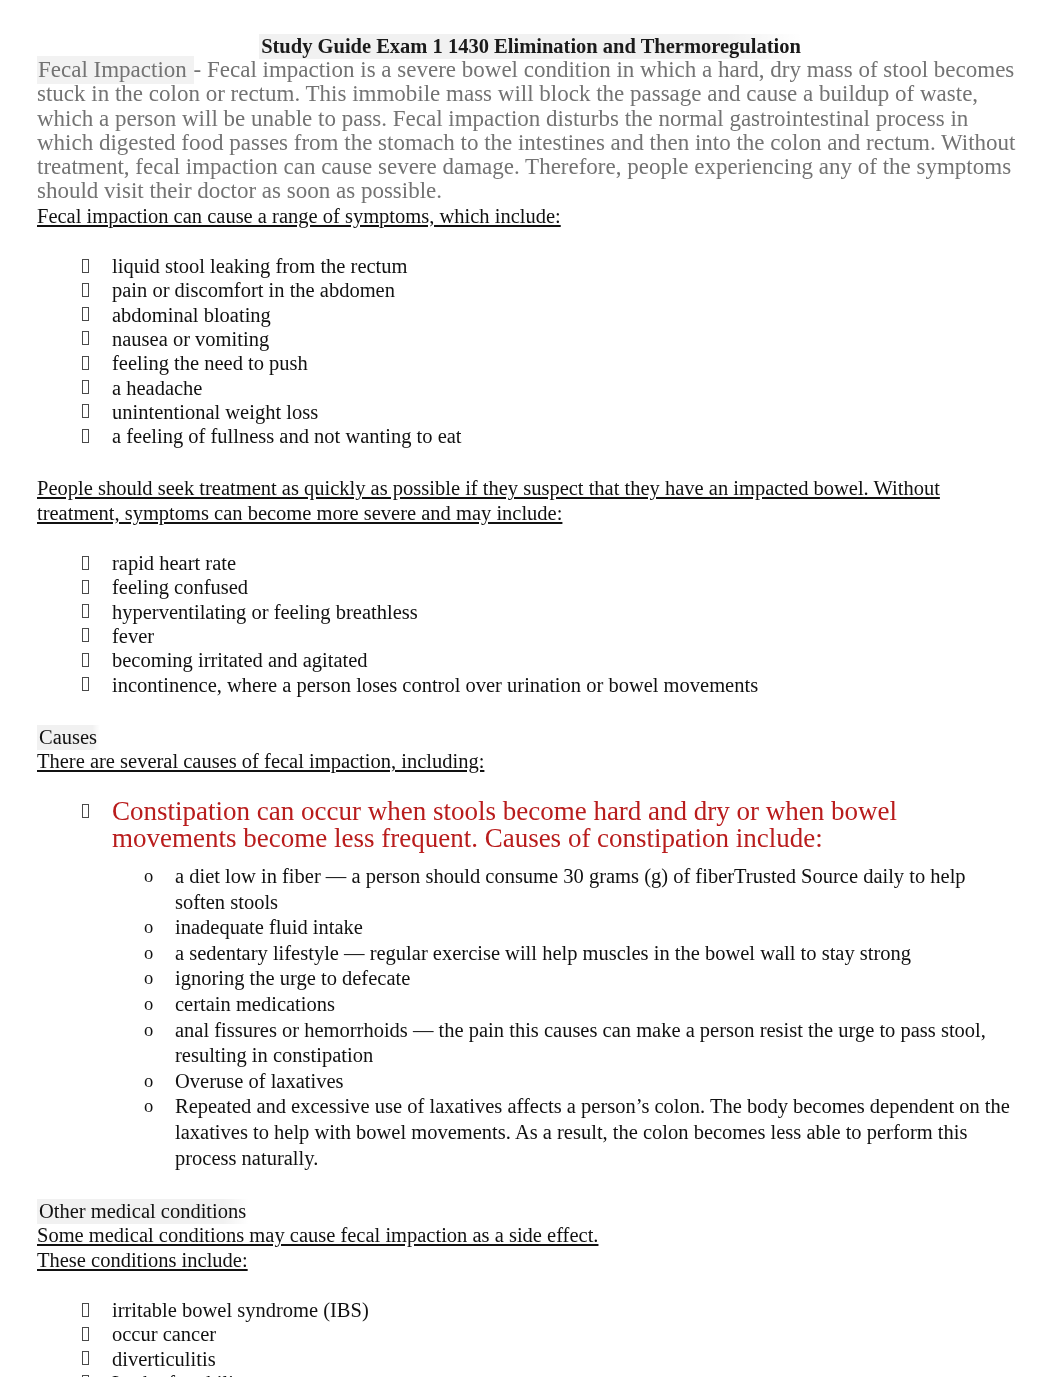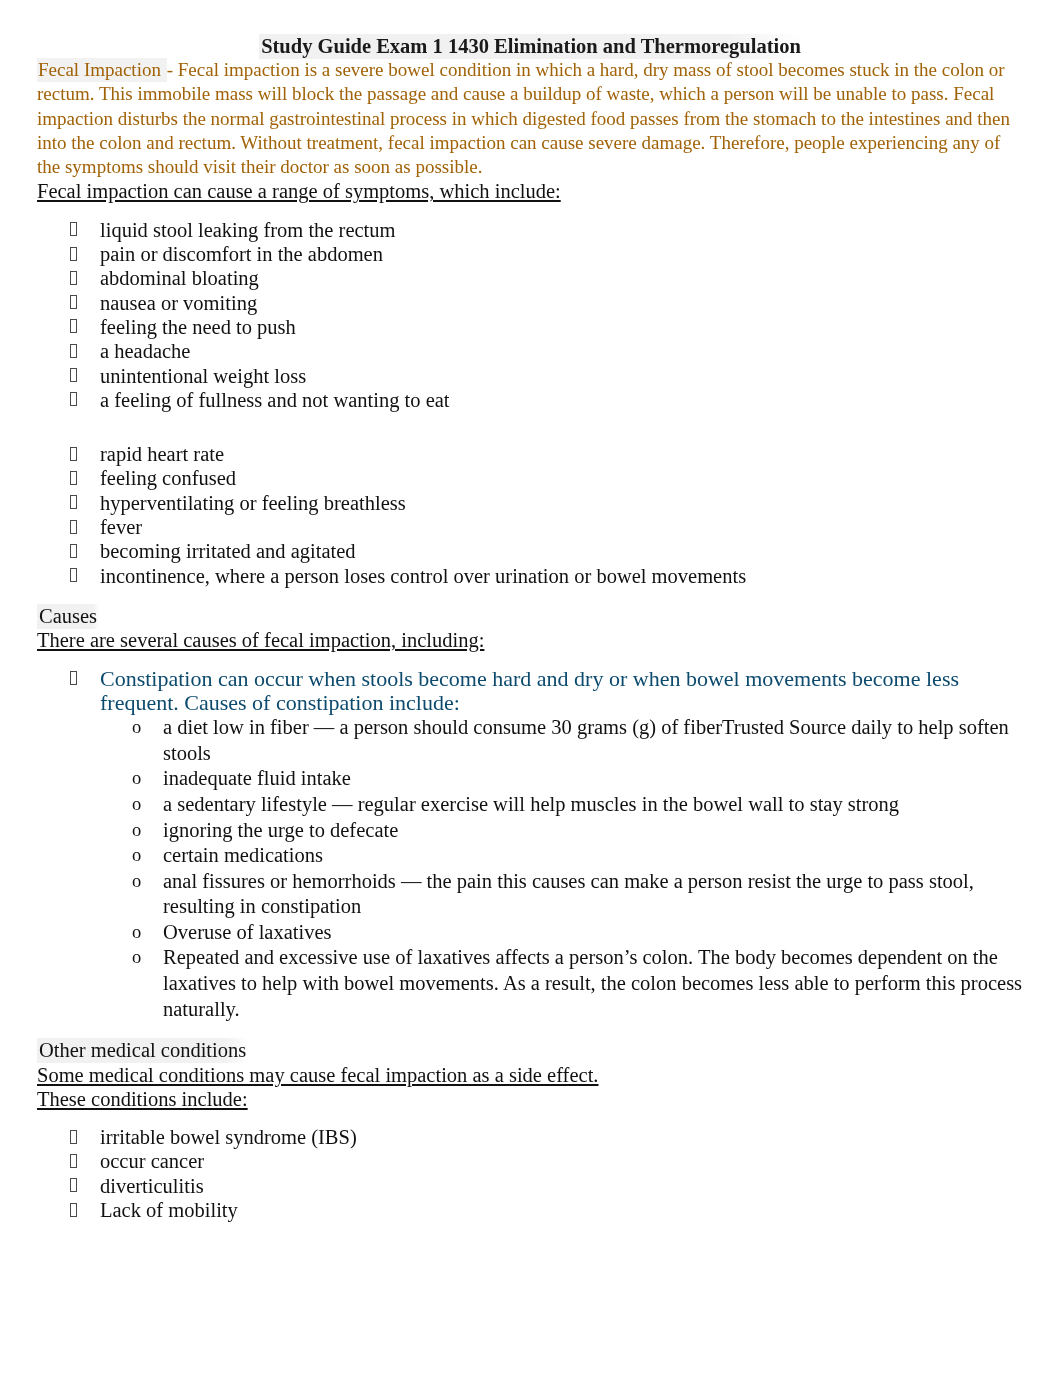--- a/index.html
+++ b/index.html
@@ -29,45 +29,45 @@
     line-height: 24px;
     margin: 0;
     padding-top: 34px;
     color: #1a1a1a;
   }
   .doc-title .hl {
     background: linear-gradient(to right, rgba(0,0,0,0.055), rgba(0,0,0,0.055) 86%, rgba(0,0,0,0.0));
     padding: 1px 2px 2px 2px;
   }
   .body-text {
-    font-size: 19px;
+    font-size: 23px;
     line-height: 24.3px;
     margin: 0;
     padding: 0 46px 0 37px;
     text-align: left;
-    color: #a16207;
+    color: #737373;
   }
   .lede-run {
     background: rgba(0,0,0,0.05);
     padding: 1px 1px 2px 1px;
   }
   .para {
     font-size: 20.5px;
     line-height: 24.3px;
     margin: 0;
     padding: 0 46px 0 37px;
     color: #111111;
     text-decoration: underline;
   }
   .spacer-md { height: 14px; }
   .spacer-lg { height: 16px; }
 
   ul.bul, ul.sub {
     list-style: none;
-    margin: 0;
+    margin: 12px;
     padding: 0;
   }
   ul.bul > li {
     position: relative;
     font-size: 20.5px;
     line-height: 24.3px;
     padding-left: 100px;
     padding-right: 46px;
     margin: 0 0 0 0;
     color: #111111;
@@ -105,23 +105,23 @@
     line-height: 24.3px;
     margin: 0;
     padding: 0 46px 0 37px;
     color: #111111;
   }
   .subhead .hl {
     background: linear-gradient(to right, rgba(0,0,0,0.055), rgba(0,0,0,0.055) 88%, rgba(0,0,0,0.0));
     padding: 1px 3px 2px 2px;
   }
   .nested-cont {
-    font-size: 22px;
-    line-height: 24.3px;
-    color: #0c4a6e;
+    font-size: 27px;
+    line-height: 24.3px;
+    color: #b91c1c;
     font-family: Liberation Serif, serif;
   }
 </style>
 </head>
 <body>
 
 <div class="page">
 
   <h1 class="doc-title"><span class="hl">Study Guide Exam 1 1430 Elimination and Thermoregulation</span></h1>
 
@@ -137,20 +137,21 @@
     <li><span class="tofu"></span><span>abdominal bloating</span></li>
     <li><span class="tofu"></span><span>nausea or vomiting</span></li>
     <li><span class="tofu"></span><span>feeling the need to push</span></li>
     <li><span class="tofu"></span><span>a headache</span></li>
     <li><span class="tofu"></span><span>unintentional weight loss</span></li>
     <li><span class="tofu"></span><span>a feeling of fullness and not wanting to eat</span></li>
   </ul>
 
   <div class="spacer-lg"></div>
 
+  <p class="para">People should seek treatment as quickly as possible if they suspect that they have an impacted bowel. Without treatment, symptoms can become more severe and may include:</p>
 
   <div class="spacer-md"></div>
 
   <ul class="bul">
     <li><span class="tofu"></span><span>rapid heart rate</span></li>
     <li><span class="tofu"></span><span>feeling confused</span></li>
     <li><span class="tofu"></span><span>hyperventilating or feeling breathless</span></li>
     <li><span class="tofu"></span><span>fever</span></li>
     <li><span class="tofu"></span><span>becoming irritated and agitated</span></li>
     <li><span class="tofu"></span><span>incontinence, where a person loses control over urination or bowel movements</span></li>

